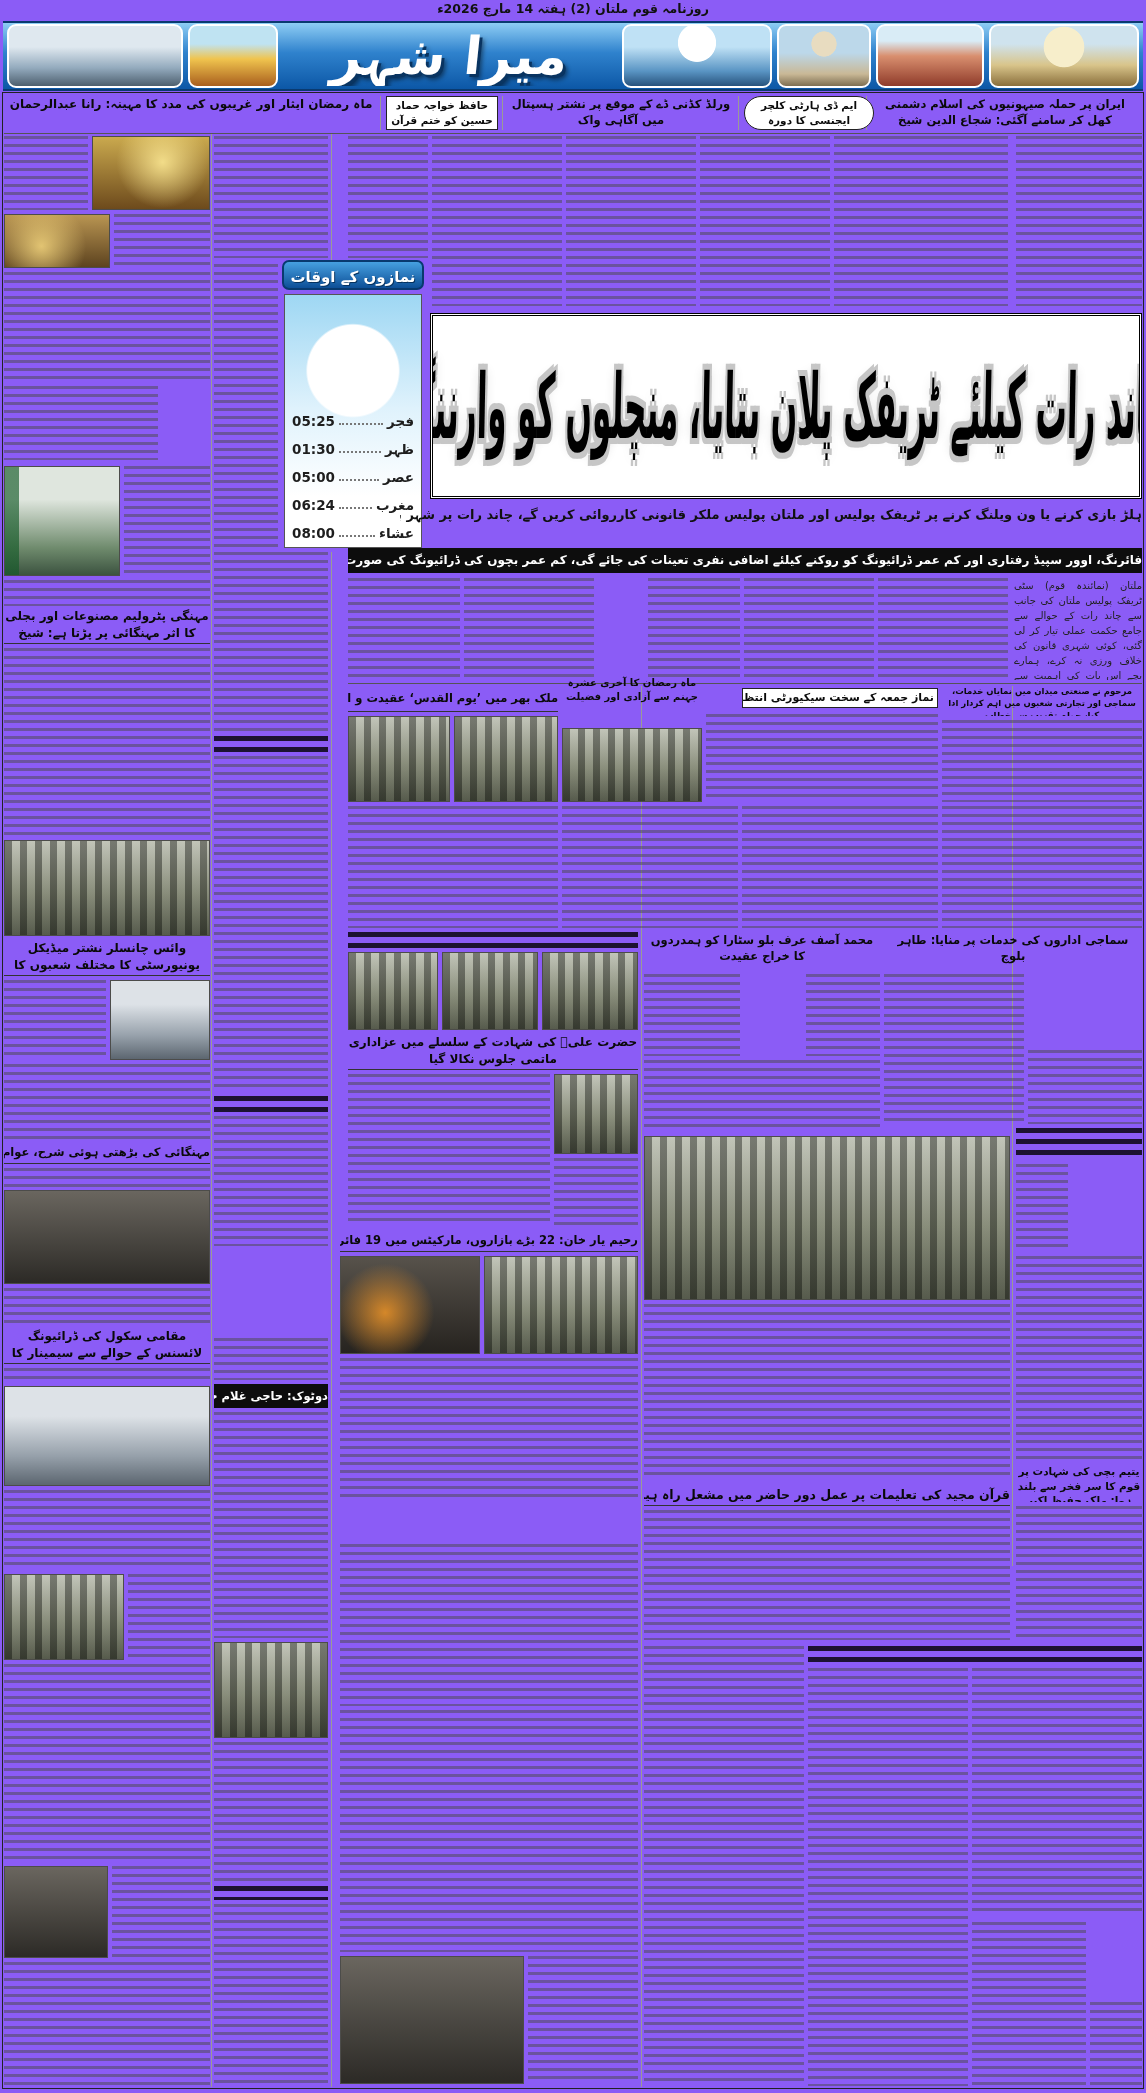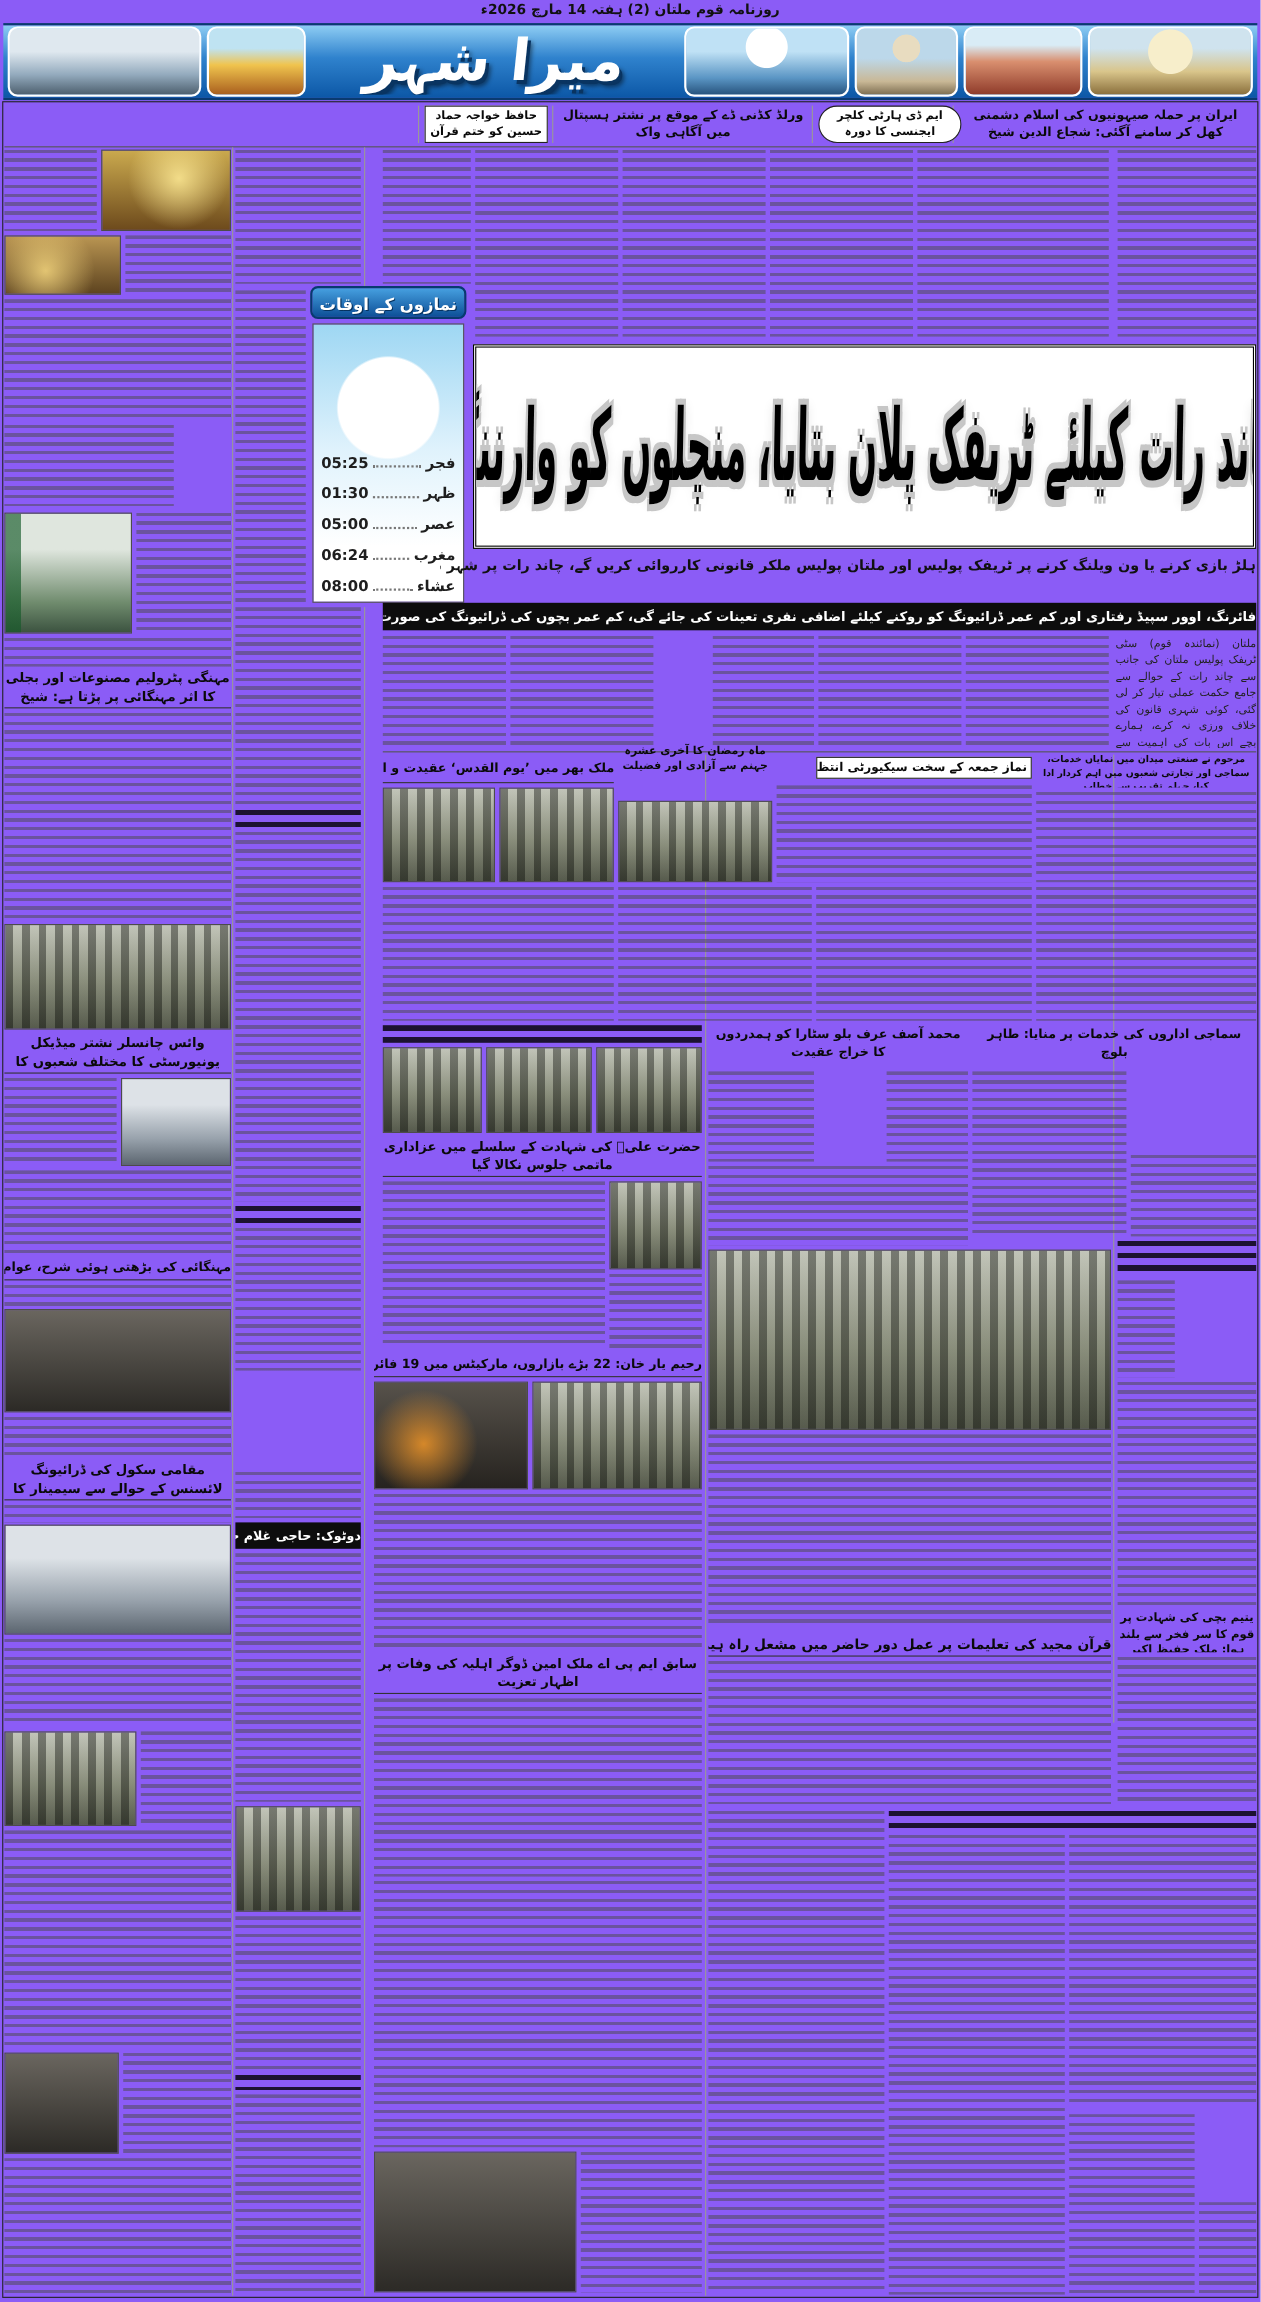--- a/index.html
+++ b/index.html
@@ -80,20 +80,21 @@
   <div class="abs" style="top:92px;left:2px;width:1142px;height:1997px;border:1.5px solid #222;pointer-events:none;"></div>
 
   <div class="abs hl" style="top:96px;left:872px;width:266px;height:36px;font-size:11.5px;">ایران پر حملہ صیہونیوں کی اسلام دشمنی کھل کر سامنے آگئی: شجاع الدین شیخ</div>
   <div class="abs vrule" style="top:96px;left:866px;height:34px;"></div>
   <div class="abs hl box" style="top:96px;left:744px;width:130px;height:34px;font-size:10.5px;border-radius:17px;">ایم ڈی ہارٹی کلچر ایجنسی کا دورہ</div>
   <div class="abs vrule" style="top:96px;left:738px;height:34px;"></div>
   <div class="abs hl" style="top:96px;left:508px;width:226px;height:36px;font-size:11.5px;">ورلڈ کڈنی ڈے کے موقع پر نشتر ہسپتال میں آگاہی واک</div>
   <div class="abs vrule" style="top:96px;left:502px;height:34px;"></div>
   <div class="abs hl box" style="top:96px;left:386px;width:112px;height:34px;font-size:10.5px;">حافظ خواجہ حماد حسین کو ختم قرآن پر مبارکباد</div>
   <div class="abs vrule" style="top:96px;left:380px;height:34px;"></div>
+  <div class="abs hl" style="top:96px;left:6px;width:370px;height:36px;font-size:12px;">ماہ رمضان ایثار اور غریبوں کی مدد کا مہینہ: رانا عبدالرحمان</div>
   <div class="abs hrule" style="top:133px;left:4px;width:1138px;"></div>
 
   <div class="abs vrule" style="top:134px;left:211px;height:1953px;"></div>
   <div class="abs vrule" style="top:134px;left:331px;height:126px;"></div>
   <div class="abs vrule" style="top:552px;left:331px;height:1535px;"></div>
   <div class="abs vrule" style="top:686px;left:641px;height:1401px;"></div>
   <div class="abs vrule" style="top:686px;left:1012px;height:880px;"></div>
 
   <div class="abs sim" style="top:136px;left:4px;width:84px;height:74px;"></div>
   <div class="abs ph warm" style="top:136px;left:92px;width:118px;height:74px;"></div>
@@ -240,21 +241,20 @@
   <div class="abs sim" style="top:1510px;left:644px;width:366px;height:130px;"></div>
 
   <div class="abs hl" style="top:1464px;left:1016px;width:126px;height:38px;font-size:10.5px;">یتیم بچی کی شہادت پر قوم کا سر فخر سے بلند ہوا: ملک حفیظ اکبر</div>
   <div class="abs sim" style="top:1506px;left:1016px;width:126px;height:134px;"></div>
 
   <div class="abs hl uline" style="top:1232px;left:340px;width:298px;height:20px;font-size:11.5px;white-space:nowrap;">رحیم یار خان: 22 بڑے بازاروں، مارکیٹس میں 19 فائر سیفٹی آفیسرز تعینات</div>
   <div class="abs ph fire" style="top:1256px;left:340px;width:140px;height:98px;"></div>
   <div class="abs ph crowd" style="top:1256px;left:484px;width:154px;height:98px;"></div>
   <div class="abs sim" style="top:1358px;left:340px;width:298px;height:142px;"></div>
 
-  <div class="abs hl uline" style="top:1504px;left:340px;width:298px;height:36px;font-size:12px;">سابق ایم پی اے ملک امین ڈوگر اہلیہ کی وفات پر اظہار تعزیت</div>
   <div class="abs sim" style="top:1544px;left:340px;width:298px;height:162px;"></div>
 
   <div class="abs sim" style="top:1710px;left:340px;width:298px;height:242px;"></div>
   <div class="abs ph dark" style="top:1956px;left:340px;width:184px;height:128px;"></div>
   <div class="abs sim" style="top:1956px;left:528px;width:110px;height:128px;"></div>
 
   <div class="abs simb" style="top:1646px;left:808px;width:334px;height:16px;"></div>
   <div class="abs sim" style="top:1646px;left:644px;width:160px;height:440px;"></div>
   <div class="abs sim" style="top:1668px;left:808px;width:160px;height:418px;"></div>
   <div class="abs sim" style="top:1668px;left:972px;width:170px;height:248px;"></div>

